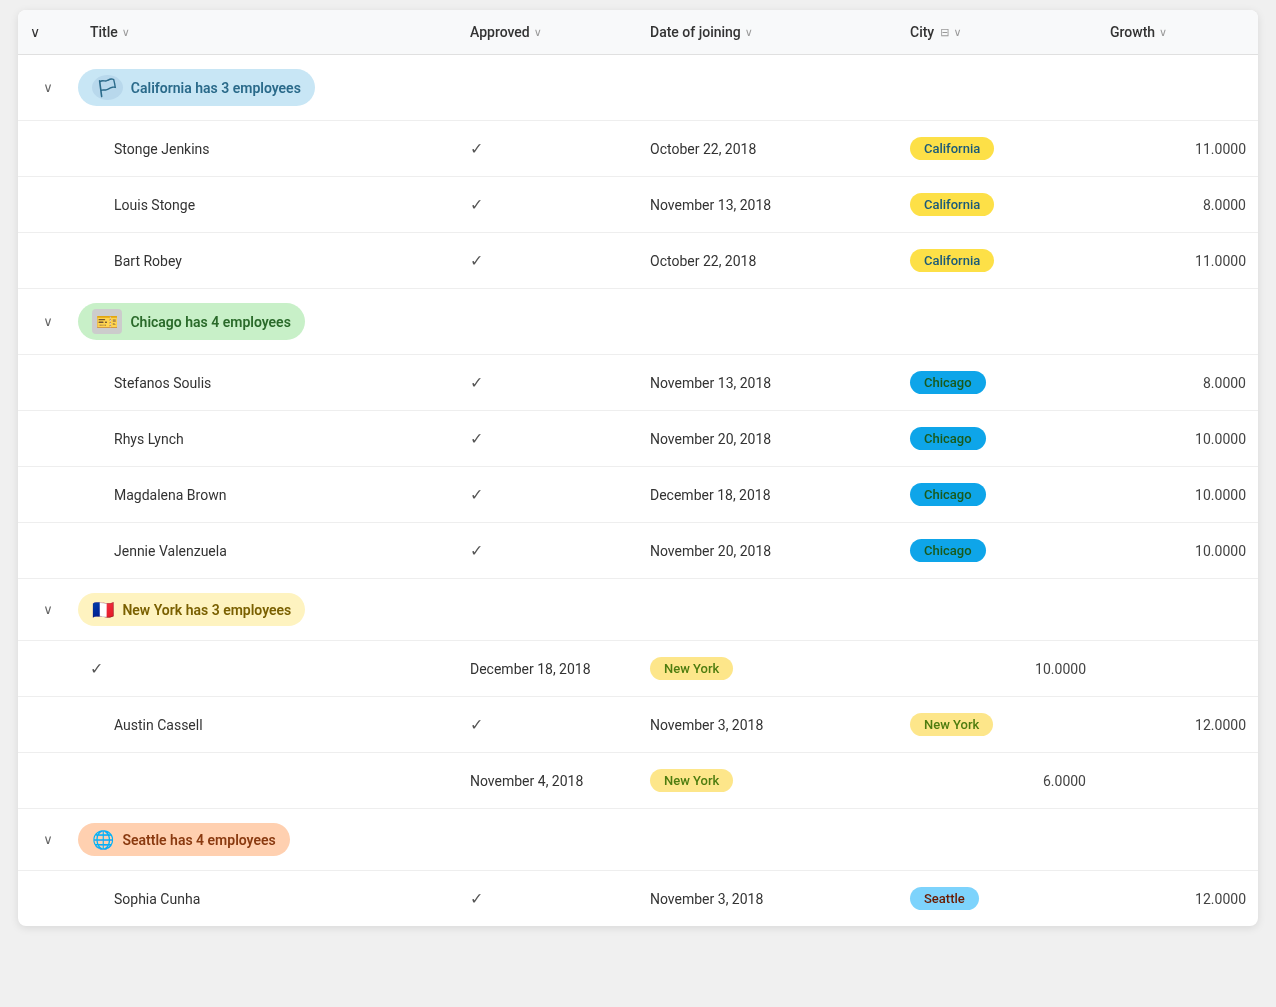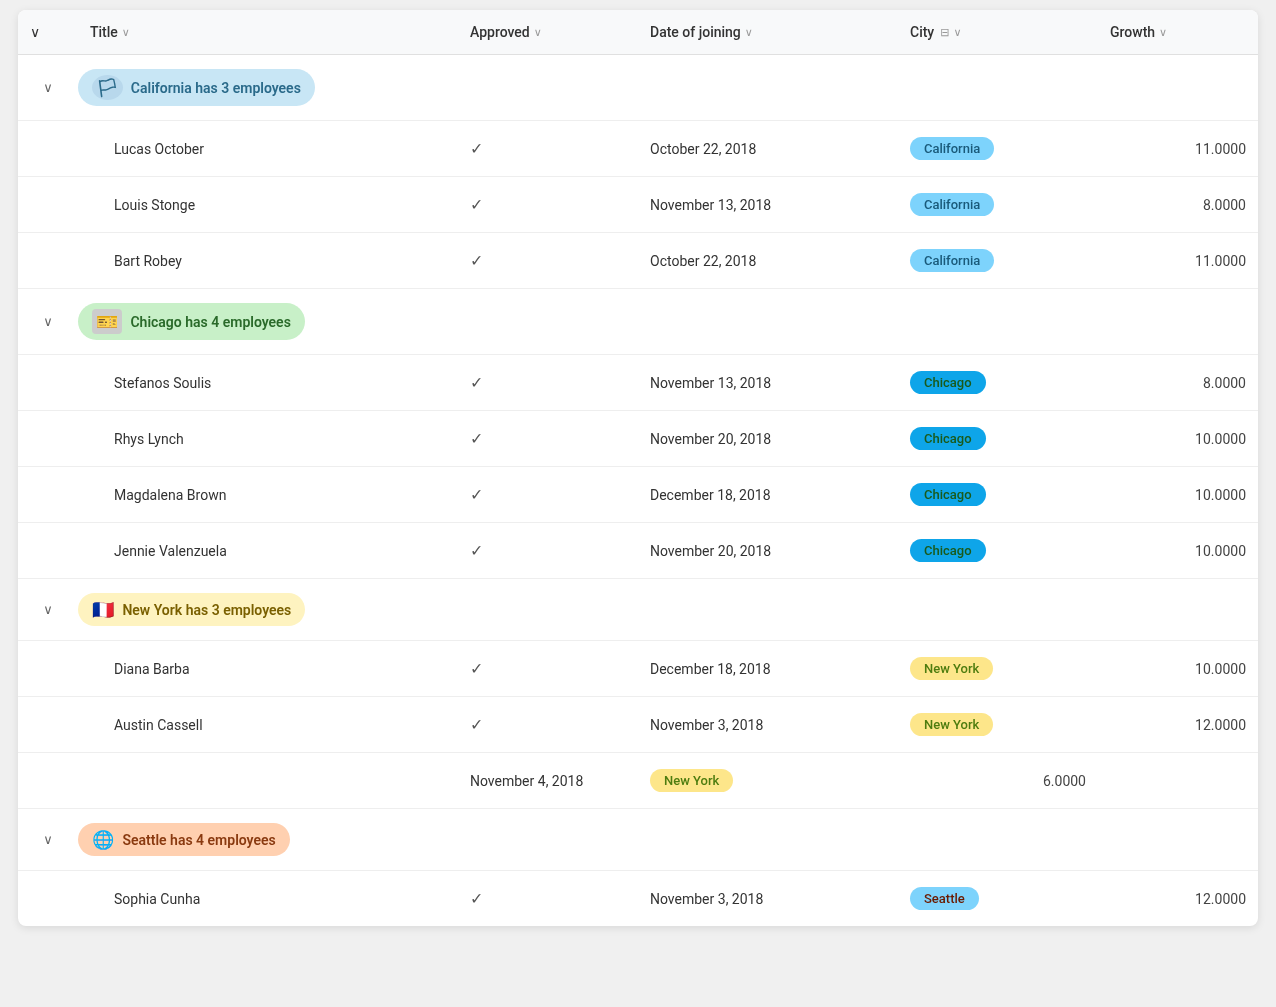--- a/index.html
+++ b/index.html
@@ -115,21 +115,21 @@
       font-size: 16px;
     }
     .city-badge {
       display: inline-block;
       padding: 4px 14px;
       border-radius: 20px;
       font-size: 13px;
       font-weight: 500;
     }
     .city-badge.california {
-      background: #7dd3fc;
+      background: #fde047;
       color: #1a5a7a;
     }
     .city-badge.chicago {
       background: #0ea5e9;
       color: #1a5a1a;
     }
     .city-badge.newyork {
       background: #fde68a;
       color: #4d7c0f;
     }
@@ -179,21 +179,21 @@
         <div class="group-toggle">
           <span style="font-size:13px;color:#666;">∨</span>
         </div>
         <div><span class="group-badge california">
             <span style="background:#b8d8ec;font-size:18px;border-radius:50%;padding:2px 4px;">🏳</span>
             <span>California has 3 employees</span>
           </span></div>
       </div>
       <div class="data-row">
         <div class="row-expand"></div>
-        <div class="cell-name">Lucas October</div>
+        <div class="cell-name">Stonge Jenkins</div>
         <div class="cell cell-approved">✓</div>
         <div class="cell">October 22, 2018</div>
         <div class="cell"><span class="city-badge california">California</span></div>
         <div class="cell cell-growth">11.0000</div>
       </div>
       <div class="data-row">
         <div class="row-expand"></div>
         <div class="cell-name">Louis Stonge</div>
         <div class="cell cell-approved">✓</div>
         <div class="cell">November 13, 2018</div>
@@ -253,21 +253,20 @@
         <div class="group-toggle">
           <span style="font-size:13px;color:#666;">∨</span>
         </div>
         <div><span class="group-badge newyork">
             <span style="background:transparent;font-size:18px;">🇫🇷</span>
             <span>New York has 3 employees</span>
           </span></div>
       </div>
       <div class="data-row">
         <div class="row-expand"></div>
-        <div class="cell-name">Diana Barba</div>
         <div class="cell cell-approved">✓</div>
         <div class="cell">December 18, 2018</div>
         <div class="cell"><span class="city-badge newyork">New York</span></div>
         <div class="cell cell-growth">10.0000</div>
       </div>
       <div class="data-row">
         <div class="row-expand"></div>
         <div class="cell-name">Austin Cassell</div>
         <div class="cell cell-approved">✓</div>
         <div class="cell">November 3, 2018</div>

